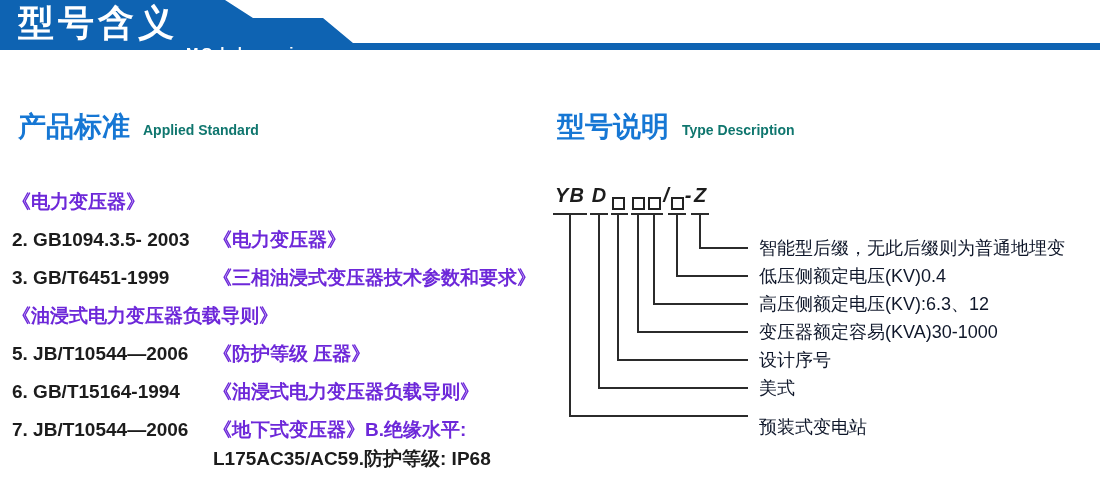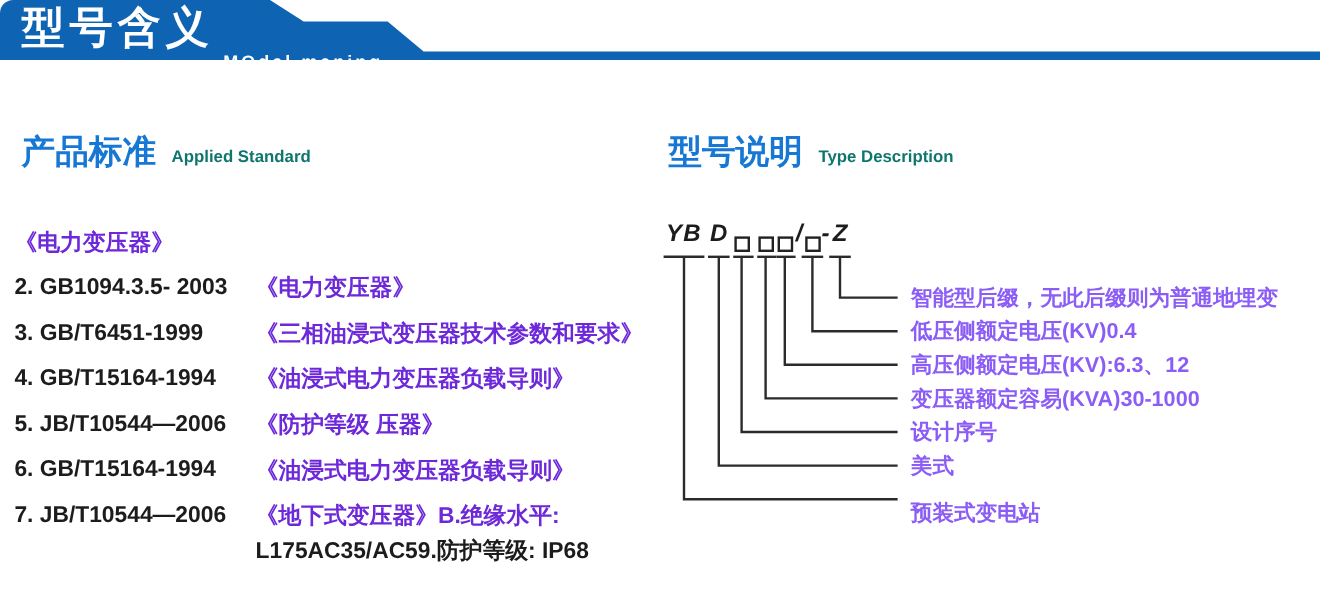--- a/index.html
+++ b/index.html
@@ -1,18 +1,18 @@
 <!DOCTYPE html>
 <html><head>
 <meta charset="utf-8">
 <style>
   html,body{margin:0;padding:0;background:#fff;}
   .page{
     position:relative;width:1100px;height:497px;background:#fff;overflow:hidden;
-    font-family:"Liberation Sans","DejaVu Sans",sans-serif;color:#1f1f1f;border-radius:11px;
+    font-family:"Liberation Sans","DejaVu Sans",sans-serif;color:#1f1f1f;
   }
   
   .banner{
     position:absolute;left:0;top:0;width:1100px;height:50px;background:#0e63b2;
     clip-path:polygon(0 0,225px 0,253px 18px,323px 18px,353px 43px,100% 43px,100% 50px,0 100%);
   }
   .banner-title{
     position:absolute;left:18px;top:3px;font-size:36px;font-weight:bold;color:#fff;
     letter-spacing:4px;line-height:40px;white-space:nowrap;
   }
@@ -41,22 +41,22 @@
   .code-part{
     position:absolute;top:186px;font-size:20px;font-weight:bold;color:#1c1c1c;
     text-align:center;line-height:18px;white-space:nowrap;font-style:italic;
   }
   .code-box{
     position:absolute;top:197px;width:13px;height:13px;border:2px solid #222;
     box-sizing:border-box;background:#fff;
   }
   .leader-svg{position:absolute;left:0;top:0;width:1100px;height:497px;pointer-events:none;}
   .desc-label{
-    position:absolute;left:759px;height:24px;line-height:24px;font-size:18px;font-weight:bold;
-    color:#8b5cf6;white-space:nowrap;
+    position:absolute;left:759px;height:24px;line-height:24px;font-size:18px;font-weight:normal;
+    color:#0f172a;white-space:nowrap;
   }
 </style>
 </head>
 <body>
 
 <div class="page">
 
   <div class="banner"></div>
   <div class="banner-title">型号含义</div>
   <div class="banner-sub">MOdel maning</div>
@@ -73,21 +73,20 @@
     </div>
     <div class="std-row">
       <span class="std-code">2. GB1094.3.5- 2003</span>
       <span class="std-title">《电力变压器》</span>
     </div>
     <div class="std-row">
       <span class="std-code">3. GB/T6451-1999</span>
       <span class="std-title">《三相油浸式变压器技术参数和要求》</span>
     </div>
     <div class="std-row">
-      <span class="std-code">4. GB/T15164-1994</span>
       <span class="std-title">《油浸式电力变压器负载导则》</span>
     </div>
     <div class="std-row">
       <span class="std-code">5. JB/T10544—2006</span>
       <span class="std-title">《防护等级 压器》</span>
     </div>
     <div class="std-row">
       <span class="std-code">6. GB/T15164-1994</span>
       <span class="std-title">《油浸式电力变压器负载导则》</span>
     </div>

